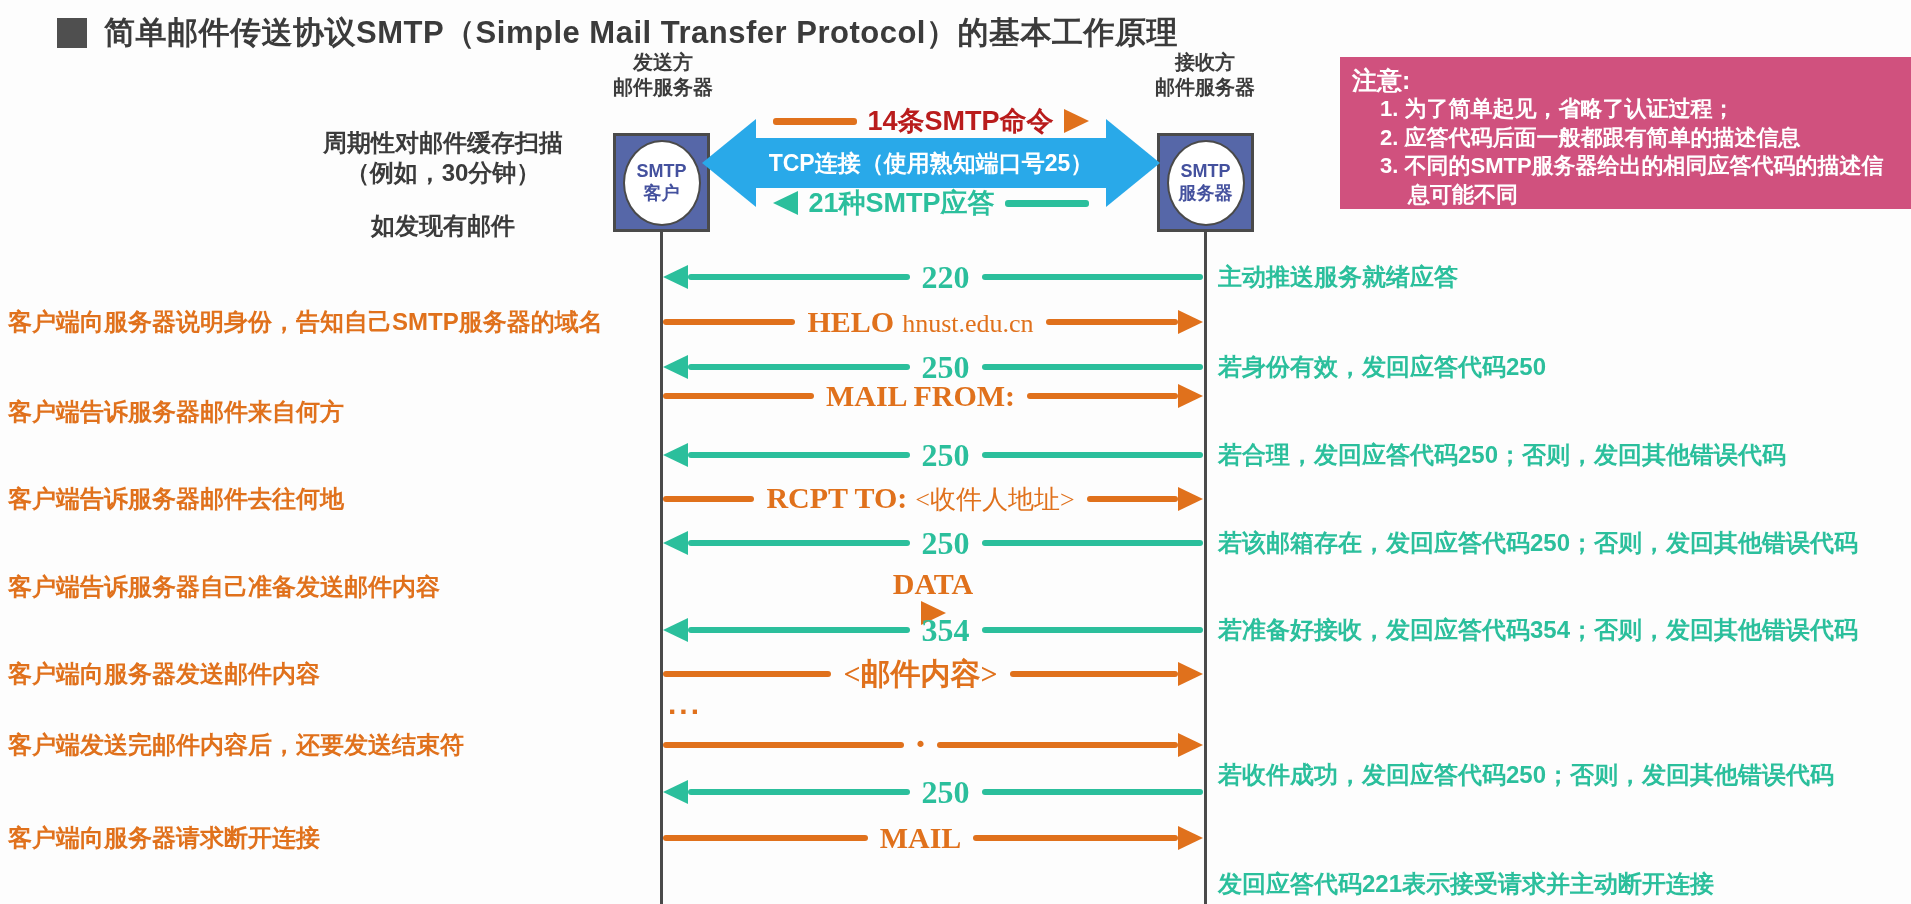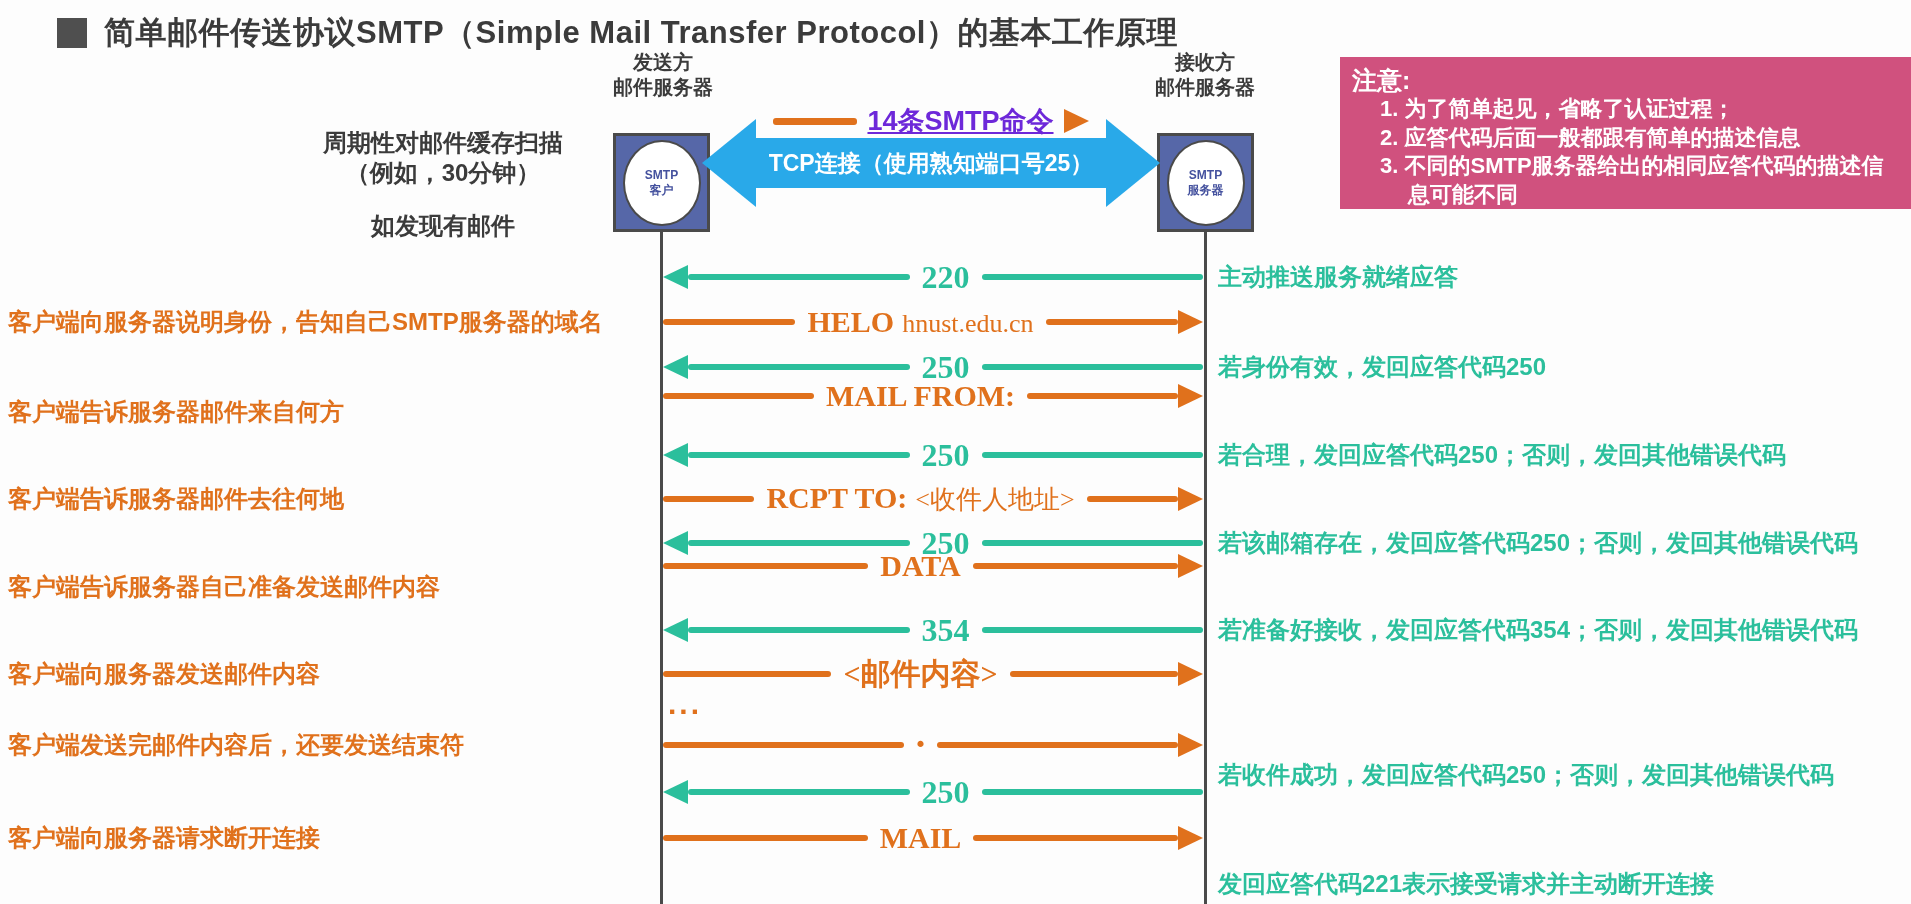--- a/index.html
+++ b/index.html
@@ -24,21 +24,21 @@
   .caption-sender { left:578px; }
   .caption-receiver { left:1120px; }
 
   
   .server-box { position:absolute; top:133px; width:97px; height:99px; background:#5667a8;
                 border:3px solid #4a4a4a; display:flex; align-items:center; justify-content:center; }
   .box-sender { left:613px; }
   .box-receiver { left:1157px; }
   .server-circle { width:78px; height:86px; background:#ffffff; border:2px solid #4a4a4a; border-radius:50%;
                    display:flex; align-items:center; justify-content:center; text-align:center;
-                   font-size:12px; font-weight:bold; color:#44519e; line-height:1.2; white-space:pre-line; }
+                   font-size:18px; font-weight:bold; color:#44519e; line-height:1.2; white-space:pre-line; }
 
   
   .tcp-zone { position:absolute; left:702px; top:119px; width:458px; height:88px; }
   .tcp-body { position:absolute; left:0; top:0; width:100%; height:100%; display:flex; align-items:center; }
   .tcp-head-left { width:0; height:0; border-top:44px solid transparent; border-bottom:44px solid transparent;
                    border-right:54px solid #29a9e9; }
   .tcp-head-right { width:0; height:0; border-top:44px solid transparent; border-bottom:44px solid transparent;
                     border-left:54px solid #29a9e9; }
   .tcp-shaft { flex:1; height:50px; background:#29a9e9; display:flex; align-items:center; justify-content:center; }
   .tcp-label { color:#ffffff; font-size:23px; font-weight:bold; white-space:nowrap; }
@@ -108,22 +108,27 @@
   <div class="tcp-zone">
     <div class="tcp-body">
       <div class="tcp-head-left"></div>
       <div class="tcp-shaft">
         <span class="tcp-label">TCP连接（使用熟知端口号25）</span>
       </div>
       <div class="tcp-head-right"></div>
     </div>
     <div class="cmd-count-arrow">
       <span class="count-line cmd-color"></span>
-      <span class="count-text" style="color:#6d28d9;text-decoration:underline;">14条SMTP命令</span>
+      <span class="count-text" style="color:#b91c1c;">14条SMTP命令</span>
       <span class="head-right"></span>
+    </div>
+    <div class="reply-count-arrow">
+      <span class="head-left"></span>
+      <span class="count-text" style="color:#2bbf9c;">21种SMTP应答</span>
+      <span class="count-line rep-color"></span>
     </div>
   </div>
 
   <div class="note-box">
     <div class="note-title">注意:</div>
     <div id="note-items">
         <div class="note-item">1. 为了简单起见，省略了认证过程；</div>
         <div class="note-item">2. 应答代码后面一般都跟有简单的描述信息</div>
         <div class="note-item">3. 不同的SMTP服务器给出的相同应答代码的描述信息可能不同</div>
       </div>
@@ -191,21 +196,21 @@
       <div class="side-label left-label" style="top: 499px;">客户端告诉服务器邮件去往何地</div>
       <div class="msg-row" style="top: 523px;">
         <div class="head-left"></div>
         <div class="msg-line rep-color"></div>
         <div class="msg-text">
           <span class="code">250</span>
         </div>
         <div class="msg-line rep-color"></div>
       </div>
       <div class="side-label right-label" style="top: 543px;">若该邮箱存在，发回应答代码250；否则，发回其他错误代码</div>
-      <div class="msg-row" style="top: 546px;">
+      <div class="msg-row" style="top: 567px; flex-direction: column;">
         <div class="msg-line cmd-color"></div>
         <div class="msg-text">
           <span class="kw">DATA</span>
         </div>
         <div class="msg-line cmd-color"></div>
         <div class="head-right"></div>
       </div>
       <div class="side-label left-label" style="top: 587px;">客户端告诉服务器自己准备发送邮件内容</div>
       <div class="msg-row" style="top: 610px;">
         <div class="head-left"></div>

